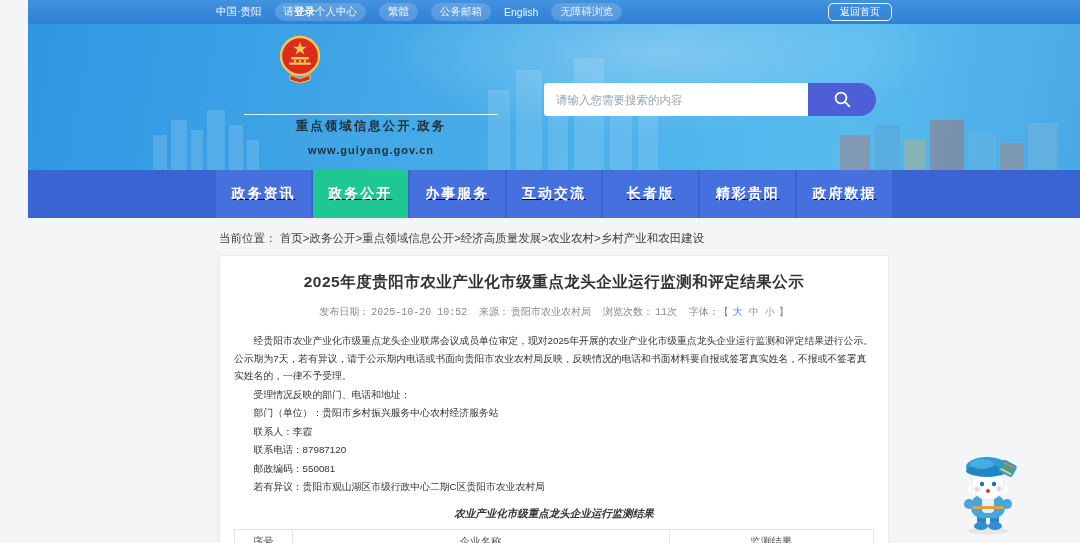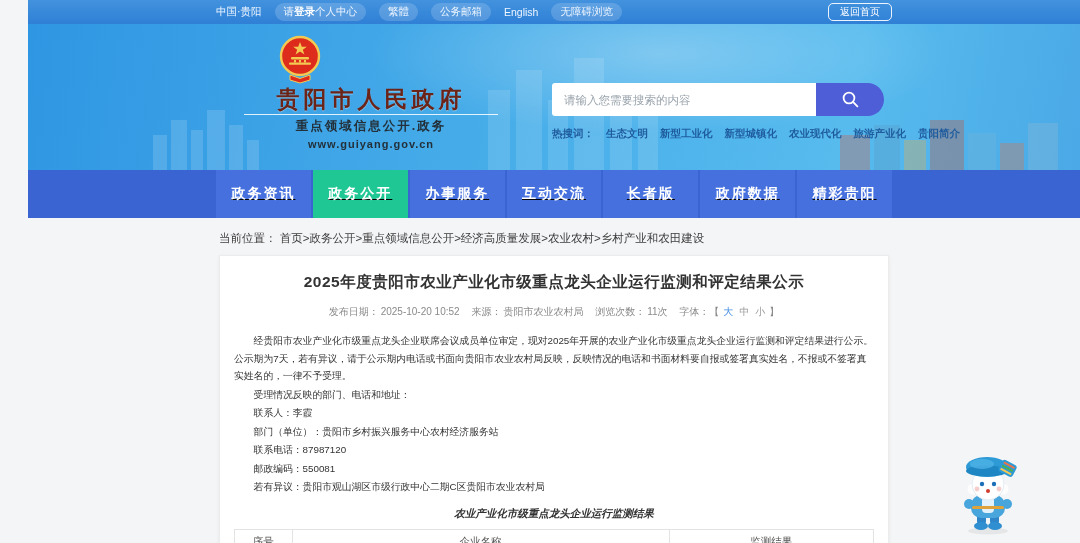--- a/index.html
+++ b/index.html
@@ -24,24 +24,24 @@
   .banner-inner { width:676px; margin:0 auto; position:relative; height:100%; z-index:2; }
 
   .logo-block { position:absolute; left:0; top:0; width:310px; height:100%; cursor:pointer; }
   .emblem { position:absolute; left:62px; top:11px; }
   .site-name { position:absolute; left:0; top:60px; width:310px; text-align:center;
                font-size:23px; font-weight:bold; color:#6b2417; letter-spacing:4px;
                text-shadow:0 1px 1px rgba(255,255,255,.35); }
   .logo-divider { position:absolute; left:28px; top:90px; width:254px; height:1px; background:rgba(255,255,255,.85); }
   .site-subtitle { position:absolute; left:0; top:94px; width:310px; text-align:center;
                font-size:12.5px; font-weight:bold; color:#23303a; letter-spacing:2px; }
-  .site-url { position:absolute; left:0; top:114px; width:310px; text-align:center;
+  .site-url { position:absolute; left:0; top:120px; width:310px; text-align:center;
                font-size:11px; font-weight:bold; color:#23303a; letter-spacing:1px; }
 
-  .search-area { position:absolute; right:8px; top:59px; width:332px; }
+  .search-area { position:absolute; right:16px; top:59px; width:332px; }
   .search-box { display:flex; height:33px; }
   .search-input { flex:1; border:none; outline:none; background:#fff; border-radius:3px 0 0 3px;
                   font-size:11.5px; padding:0 12px; color:#333; font-family:inherit; }
   .search-input::placeholder { color:#9aa4ad; }
   .search-btn { width:68px; border:none; background:#4d5ed6; border-radius:0 17px 17px 0;
                 display:flex; align-items:center; justify-content:center; cursor:pointer; }
   .hot-row { margin-top:11px; display:flex; gap:12px; font-size:10.5px; color:#1f5c9e; font-weight:bold; white-space:nowrap; }
   .hot-word { cursor:pointer; }
 
   
@@ -54,21 +54,21 @@
   
   .breadcrumb { width:670px; margin:13px auto 9px; font-size:11.5px; color:#3d3d3d; }
   .breadcrumb .bc-path { cursor:pointer; }
 
   
   .card { width:670px; margin:0 auto; background:#fff; border:1px solid #ececec;
           box-shadow:0 1px 4px rgba(0,0,0,.05); padding:16px 14px 20px; height:400px; }
   .article-title { text-align:center; font-size:15.5px; font-weight:bold; color:#333; letter-spacing:.5px; }
   .article-meta { text-align:center; font-size:10px; color:#8a8a8a; margin-top:12px; }
   .article-meta span { margin:0 1px; }
-  .meta-group { margin-right:8px !important; }
+  .meta-group { margin-right:8px !important;font-family:Liberation Mono, monospace; }
   .font-large { color:#4a90e2; cursor:pointer; margin:0 3px !important; }
   .font-mid, .font-small { color:#999; cursor:pointer; margin:0 3px !important; }
 
   .article-body { margin-top:13px; font-size:9.8px; color:#333; line-height:17.5px; }
   .article-body p { text-indent:2em; margin-bottom:1px; }
   .table-caption { text-align:center; font-size:10.5px; font-weight:bold; color:#333; margin:9px 0 7px;font-style:italic; }
   table.monitor { width:100%; border-collapse:collapse; table-layout:fixed; font-size:10.5px; color:#555; }
   table.monitor th, table.monitor td { border:1px solid #e3e3e3; height:24px; text-align:center;
           font-weight:normal; padding:0 4px; }
   table.monitor th { color:#555; }
@@ -130,80 +130,70 @@
       <svg class="emblem" width="44" height="49" viewBox="0 0 44 49">
         <circle cx="22" cy="21" r="19" fill="#dd2b1c" stroke="#f4c952" stroke-width="2.4"></circle>
         <polygon points="22,7 23.8,11.8 28.8,11.8 24.8,14.8 26.4,19.6 22,16.6 17.6,19.6 19.2,14.8 15.2,11.8 20.2,11.8" fill="#f4c952"></polygon>
         <rect x="13" y="22" width="18" height="2.6" rx="1" fill="#f4c952"></rect>
         <rect x="11" y="27.5" width="22" height="2.2" rx="1" fill="#f4c952"></rect>
         <rect x="16" y="25" width="2" height="2.5" fill="#f4c952"></rect>
             <rect x="21" y="25" width="2" height="2.5" fill="#f4c952"></rect>
             <rect x="26" y="25" width="2" height="2.5" fill="#f4c952"></rect>
         <path d="M12 40 L22 43.5 L32 40 L32 45 L22 48 L12 45 Z" fill="#dd2b1c" stroke="#f4c952" stroke-width="1"></path>
       </svg>
-      <div class="site-name">贵阳市人民政府</div>
       <div class="logo-divider"></div>
       <div class="site-subtitle">重点领域信息公开.政务</div>
       <div class="site-url">www.guiyang.gov.cn</div>
     </div>
 
     <div class="search-area">
       <div class="search-box">
         <input class="search-input" type="text" placeholder="请输入您需要搜索的内容" style="">
         <button class="search-btn">
           <svg width="19" height="19" viewBox="0 0 19 19">
             <circle cx="8" cy="8" r="5.4" fill="none" stroke="#ffffff" stroke-width="1.8"></circle>
             <line x1="12.2" y1="12.2" x2="16.4" y2="16.4" stroke="#ffffff" stroke-width="1.8" stroke-linecap="round"></line>
           </svg>
         </button>
       </div>
-      <div class="hot-row">
-        <span>热搜词：</span>
-        <span class="hot-word">生态文明</span>
-        <span class="hot-word">新型工业化</span>
-        <span class="hot-word">新型城镇化</span>
-        <span class="hot-word">农业现代化</span>
-        <span class="hot-word">旅游产业化</span>
-        <span class="hot-word">贵阳简介</span>
-      </div>
     </div>
   </div>
 </div>
 
 <div class="nav">
   <div class="nav-inner">
     <div class="nav-item">政务资讯</div>
     <div class="nav-item active">政务公开</div>
     <div class="nav-item">办事服务</div>
     <div class="nav-item">互动交流</div>
     <div class="nav-item">长者版</div>
+    <div class="nav-item">精彩贵阳</div>
     <div class="nav-item">政府数据</div>
-    <div class="nav-item">精彩贵阳</div>
   </div>
 </div>
 
 <div class="breadcrumb">
   <span>当前位置：</span>
   <span class="bc-path">首页&gt;政务公开&gt;重点领域信息公开&gt;经济高质量发展&gt;农业农村&gt;乡村产业和农田建设</span>
 </div>
 
 <div class="card">
   <div class="article-title">2025年度贵阳市农业产业化市级重点龙头企业运行监测和评定结果公示</div>
   <div class="article-meta">
     <span>发布日期：</span><span class="meta-group">2025-10-20 10:52</span>
     <span>来源：</span><span class="meta-group">贵阳市农业农村局</span>
     <span>浏览次数：</span><span class="meta-group">11次</span>
     <span>字体：【</span><span class="font-large">大</span><span class="font-mid">中</span><span class="font-small">小</span><span>】</span>
   </div>
 
   <div class="article-body">
     <p>经贵阳市农业产业化市级重点龙头企业联席会议成员单位审定，现对2025年开展的农业产业化市级重点龙头企业运行监测和评定结果进行公示。公示期为7天，若有异议，请于公示期内电话或书面向贵阳市农业农村局反映，反映情况的电话和书面材料要自报或签署真实姓名，不报或不签署真实姓名的，一律不予受理。</p>
     <p>受理情况反映的部门、电话和地址：</p>
+    <p>部门（单位）：贵阳市乡村振兴服务中心农村经济服务站</p>
     <p>联系人：李霞</p>
-    <p>部门（单位）：贵阳市乡村振兴服务中心农村经济服务站</p>
     <p>联系电话：87987120</p>
     <p>邮政编码：550081</p>
     <p>若有异议：贵阳市观山湖区市级行政中心二期C区贵阳市农业农村局</p>
 
     <div class="table-caption">农业产业化市级重点龙头企业运行监测结果</div>
     <table class="monitor">
       <colgroup>
             <col class="col-seq">
             <col class="col-name">
             <col class="col-result">

